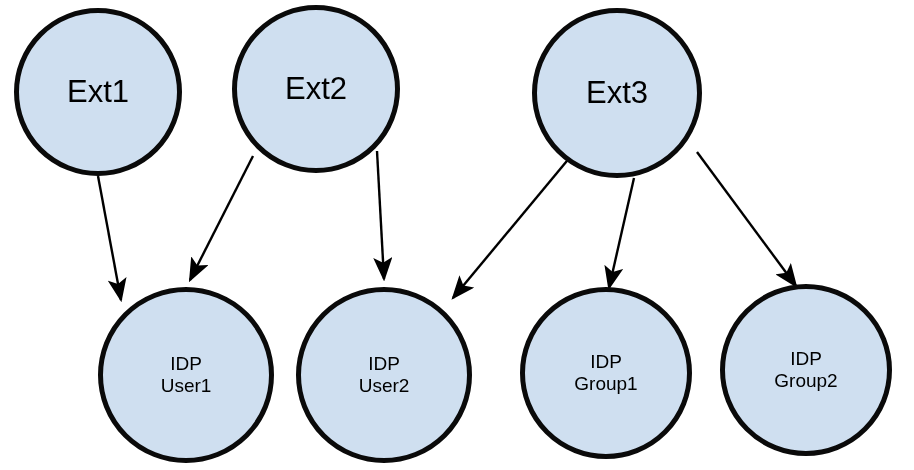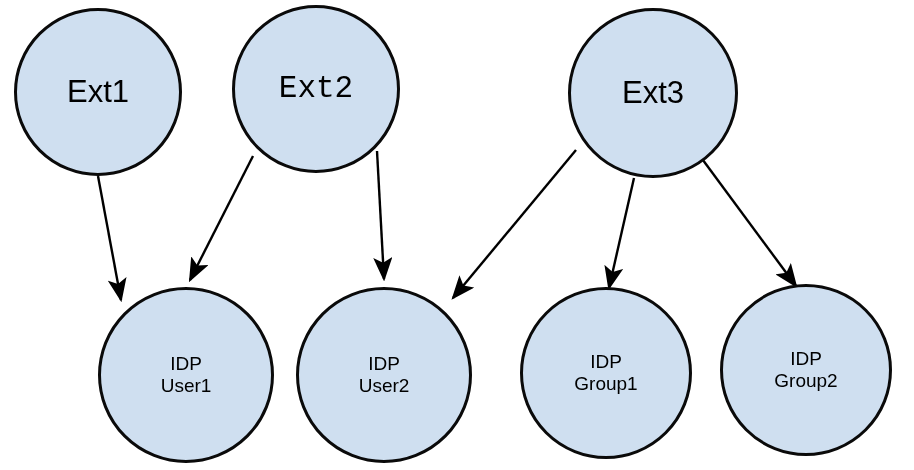--- a/index.html
+++ b/index.html
@@ -22,21 +22,21 @@
     left: 0;
     top: 0;
     width: 914px;
     height: 470px;
   }
   .node {
     position: absolute;
     box-sizing: border-box;
     border-radius: 50%;
     background: #cfdff0;
-    border: 3px solid #6d28d9;
+    border: 5px solid #6d28d9;
     display: flex;
     align-items: center;
     justify-content: center;
     text-align: center;
   }
   .node-label {
     color: #000000;
     line-height: 1.14;
     white-space: pre-line;
     user-select: none;
@@ -66,24 +66,24 @@
         <line x1="576" y1="150" x2="453" y2="298" stroke="#000000" stroke-width="2.4" marker-end="url(#arrowhead)"></line>
         <line x1="634" y1="178" x2="609" y2="288" stroke="#000000" stroke-width="2.4" marker-end="url(#arrowhead)"></line>
         <line x1="697" y1="152" x2="796" y2="286" stroke="#000000" stroke-width="2.4" marker-end="url(#arrowhead)"></line>
       </g>
   </svg>
 
   <div id="nodes-layer">
       <div class="node" style="left: 14px; top: 8px; width: 168px; height: 168px; background: rgb(207, 223, 240); border-color: rgb(10, 10, 10);">
         <span class="node-label big">Ext1</span>
       </div>
-      <div class="node" style="left: 232px; top: 5px; width: 168px; height: 168px; background: rgb(207, 223, 240); border-color: rgb(10, 10, 10); font-family: Liberation Mono, monospace;">
+      <div class="node" style="left: 232px; top: 5px; width: 168px; height: 168px; background: rgb(207, 223, 240); border-color: rgb(10, 10, 10);">
         <span class="node-label big">Ext2</span>
       </div>
-      <div class="node" style="left: 568px; top: 8px; width: 170px; height: 170px; background: rgb(207, 223, 240); border-color: rgb(10, 10, 10);">
+      <div class="node" style="left: 532px; top: 8px; width: 170px; height: 170px; background: rgb(207, 223, 240); border-color: rgb(10, 10, 10);">
         <span class="node-label big">Ext3</span>
       </div>
       <div class="node" style="left: 98px; top: 287px; width: 176px; height: 176px; background: rgb(207, 223, 240); border-color: rgb(10, 10, 10);">
         <span class="node-label small">IDP
 User1</span>
       </div>
       <div class="node" style="left: 296px; top: 287px; width: 176px; height: 176px; background: rgb(207, 223, 240); border-color: rgb(10, 10, 10);">
         <span class="node-label small">IDP
 User2</span>
       </div>

